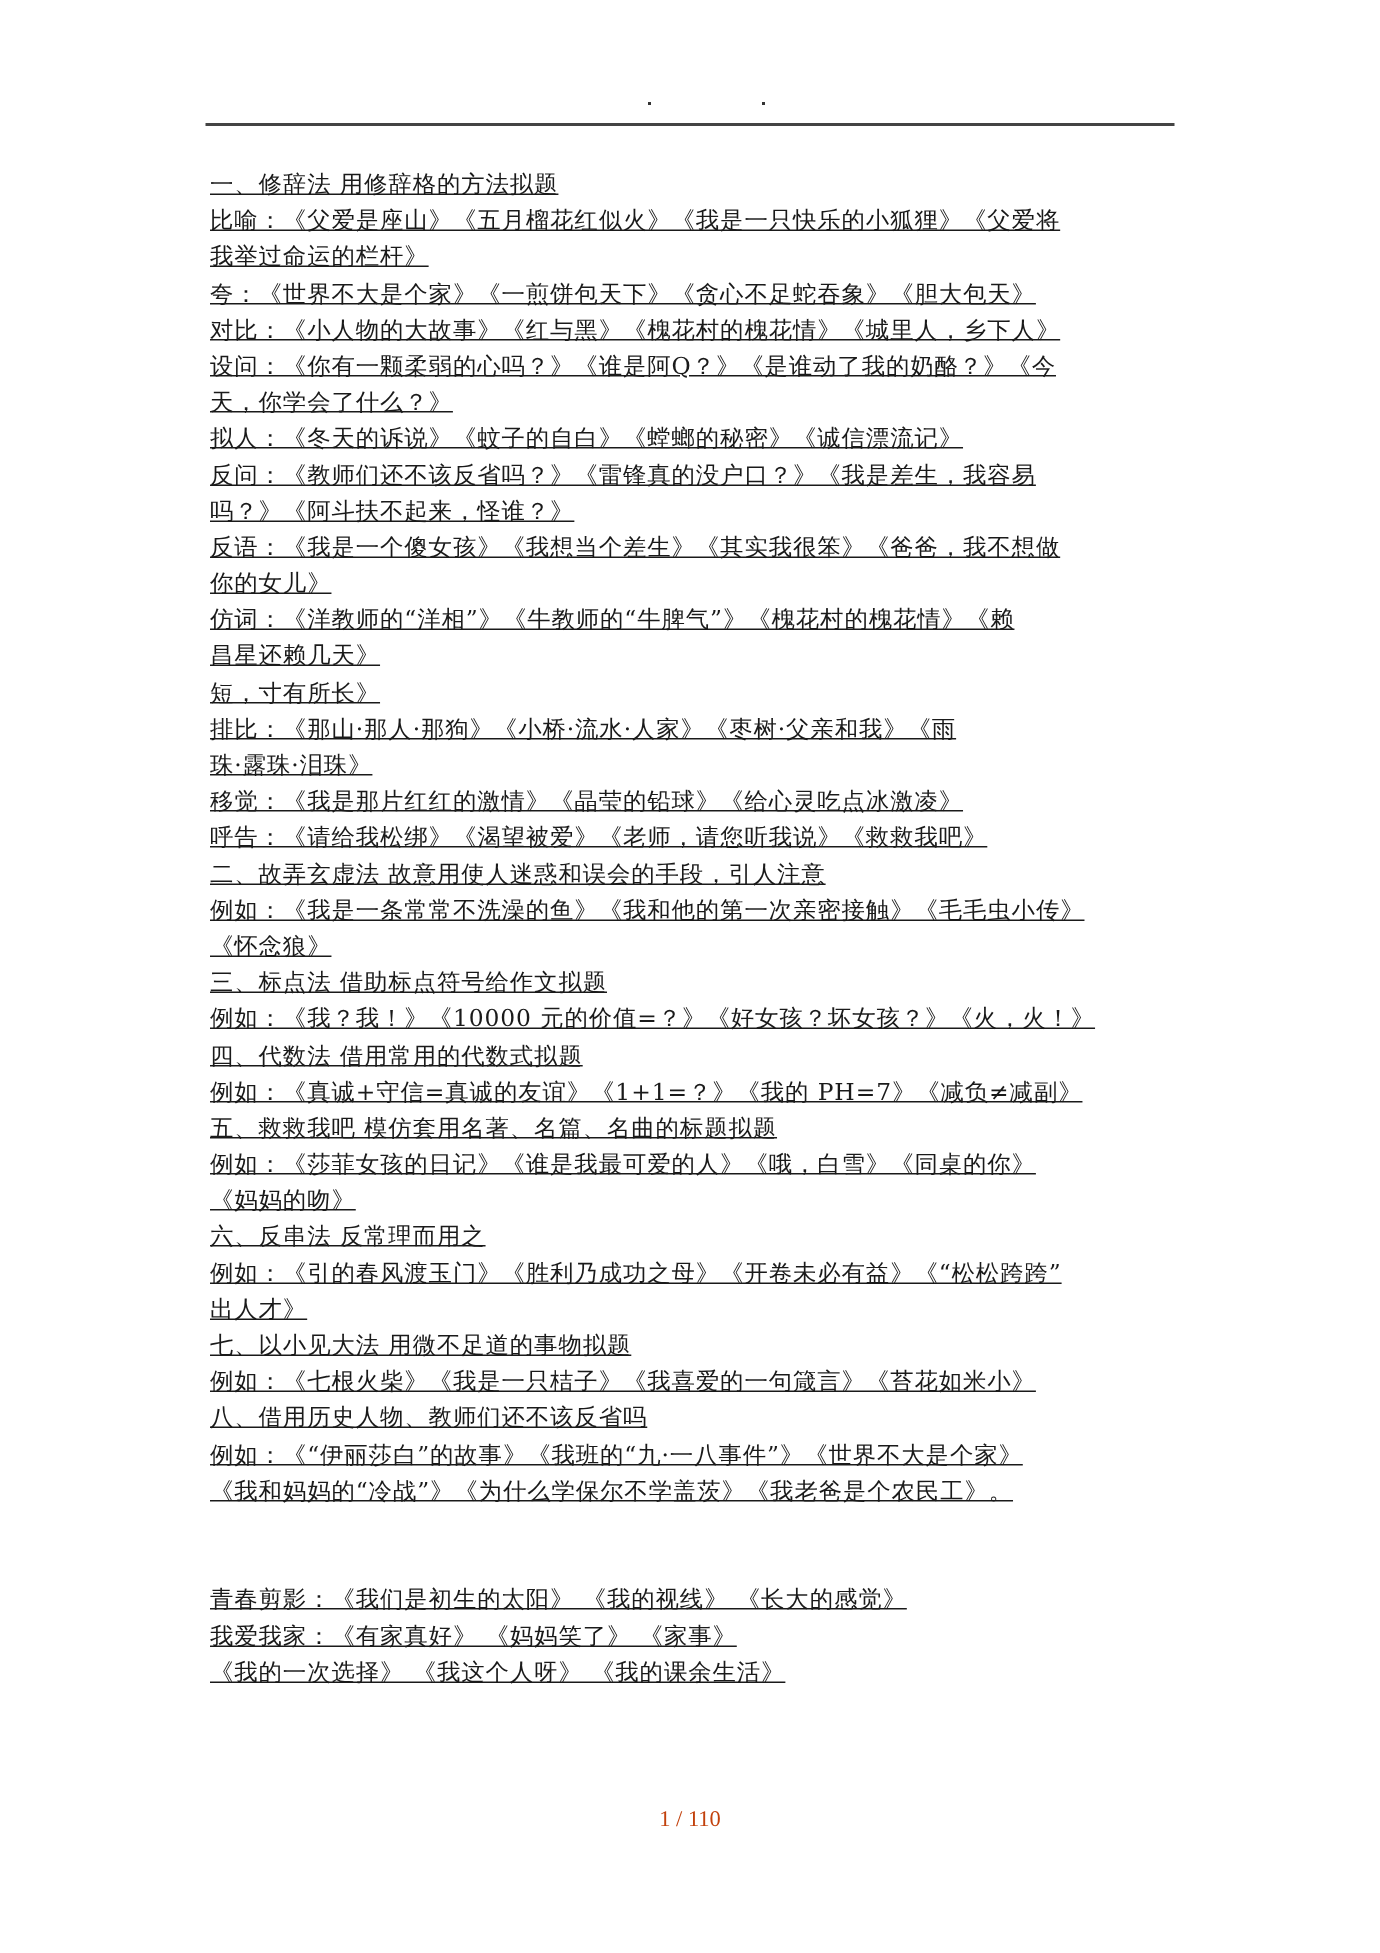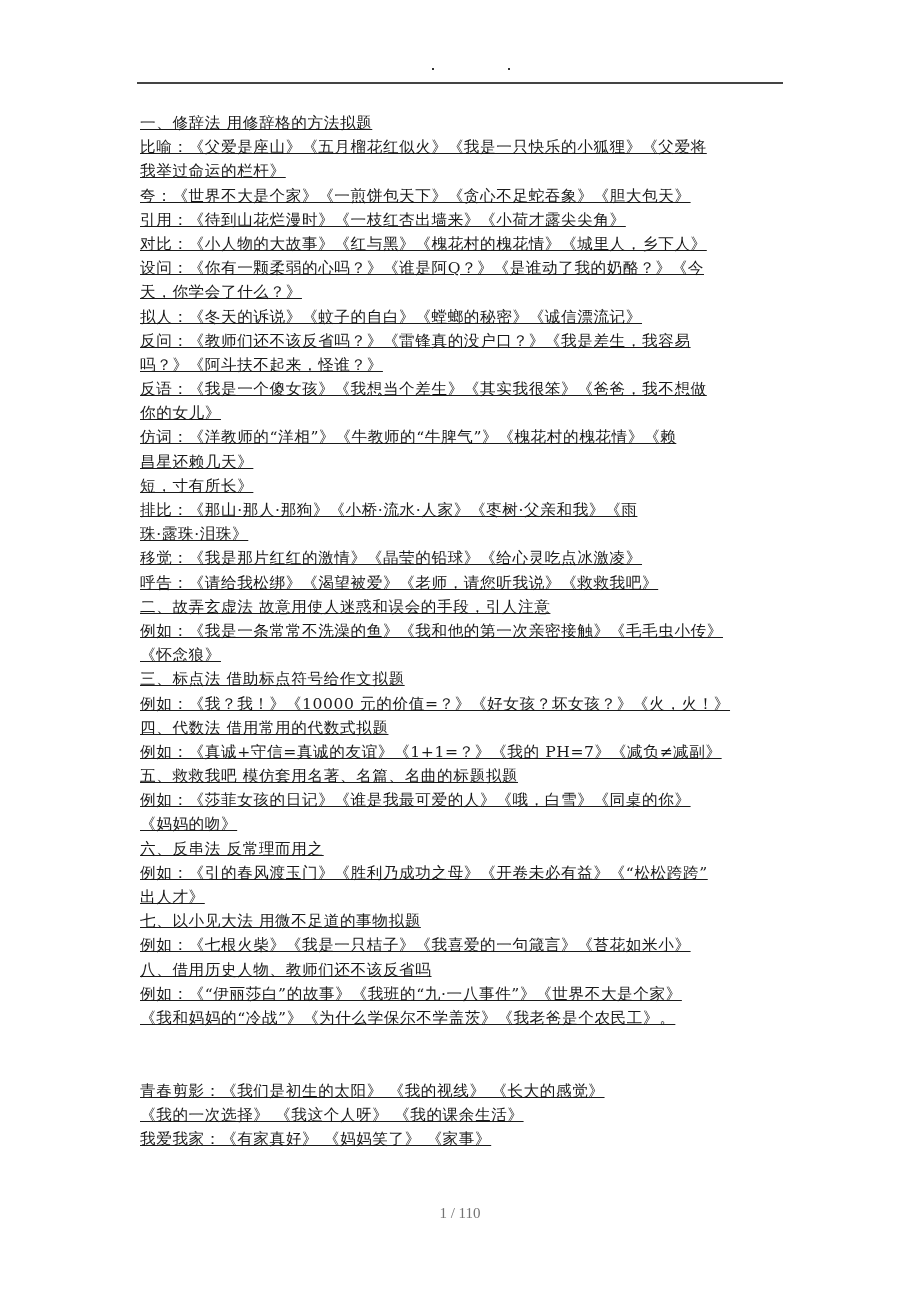--- a/index.html
+++ b/index.html
@@ -5,37 +5,36 @@
   html, body { margin: 0; padding: 0; background: #ffffff; }
   body { width: 920px; height: 1302px; position: relative; overflow: hidden;
          font-family: "DejaVu Serif", "Liberation Serif", serif; color: #1a1a1a; }
   .header-dots { position: absolute; top: 68px; left: 0; width: 920px; height: 10px; }
   .header-dots span { position: absolute; top: 0; width: 2px; height: 2px; background: #333; }
   .header-rule { position: absolute; top: 82px; left: 137px; width: 646px; height: 2px; background: #444; }
   .content { position: absolute; top: 111px; left: 140px; width: 646px; text-decoration: underline; }
   .line { font-size: 15.6px; line-height: 24.2px; height: 24.2px; white-space: nowrap; letter-spacing: 0.6px; }
   .gap { height: 48.4px; }
   .footer { position: absolute; top: 1205px; left: 0; width: 920px; text-align: center;
-            font-family: "Liberation Serif", serif; font-size: 15px; color: #737373; }
+            font-family: "Liberation Serif", serif; font-size: 15px; color: #c2410c; }
 </style>
 </head>
 <body>
 
 <div class="header-dots">
   <span style="left:432px"></span>
   <span style="left:508px"></span>
 </div>
 <div class="header-rule"></div>
 
 <div class="content">
   <div class="line">一、修辞法 用修辞格的方法拟题</div>
   <div class="line">比喻：《父爱是座山》《五月榴花红似火》《我是一只快乐的小狐狸》《父爱将</div>
   <div class="line">我举过命运的栏杆》</div>
   <div class="line">夸：《世界不大是个家》《一煎饼包天下》《贪心不足蛇吞象》《胆大包天》</div>
-  <div class="line">引用：《待到山花烂漫时》《一枝红杏出墙来》《小荷才露尖尖角》</div>
   <div class="line">对比：《小人物的大故事》《红与黑》《槐花村的槐花情》《城里人，乡下人》</div>
   <div class="line">设问：《你有一颗柔弱的心吗？》《谁是阿Q？》《是谁动了我的奶酪？》《今</div>
   <div class="line">天，你学会了什么？》</div>
   <div class="line">拟人：《冬天的诉说》《蚊子的自白》《螳螂的秘密》《诚信漂流记》</div>
   <div class="line">反问：《教师们还不该反省吗？》《雷锋真的没户口？》《我是差生，我容易</div>
   <div class="line">吗？》《阿斗扶不起来，怪谁？》</div>
   <div class="line">反语：《我是一个傻女孩》《我想当个差生》《其实我很笨》《爸爸，我不想做</div>
   <div class="line">你的女儿》</div>
   <div class="line">仿词：《洋教师的“洋相”》《牛教师的“牛脾气”》《槐花村的槐花情》《赖</div>
   <div class="line">昌星还赖几天》</div>
@@ -57,19 +56,19 @@
   <div class="line">六、反串法 反常理而用之</div>
   <div class="line">例如：《引的春风渡玉门》《胜利乃成功之母》《开卷未必有益》《“松松跨跨”</div>
   <div class="line">出人才》</div>
   <div class="line">七、以小见大法 用微不足道的事物拟题</div>
   <div class="line">例如：《七根火柴》《我是一只桔子》《我喜爱的一句箴言》《苔花如米小》</div>
   <div class="line">八、借用历史人物、教师们还不该反省吗</div>
   <div class="line">例如：《“伊丽莎白”的故事》《我班的“九·一八事件”》《世界不大是个家》</div>
   <div class="line">《我和妈妈的“冷战”》《为什么学保尔不学盖茨》《我老爸是个农民工》。</div>
   <div class="gap"></div>
   <div class="line">青春剪影：《我们是初生的太阳》 《我的视线》 《长大的感觉》</div>
+  <div class="line">我爱我家：《有家真好》 《妈妈笑了》 《家事》</div>
   <div class="line">《我的一次选择》 《我这个人呀》 《我的课余生活》</div>
-  <div class="line">我爱我家：《有家真好》 《妈妈笑了》 《家事》</div>
 </div>
 
 <div class="footer">
   <span>1</span><span style="white-space:pre"> / </span><span>110</span>
 </div>
 
 </body></html>

